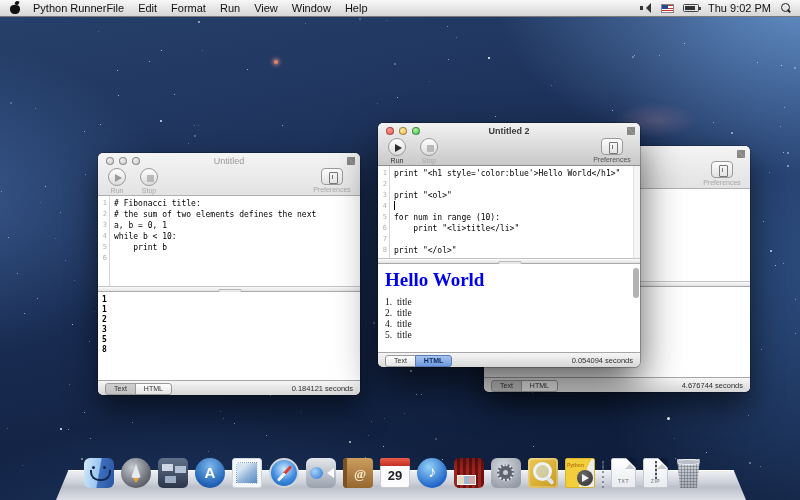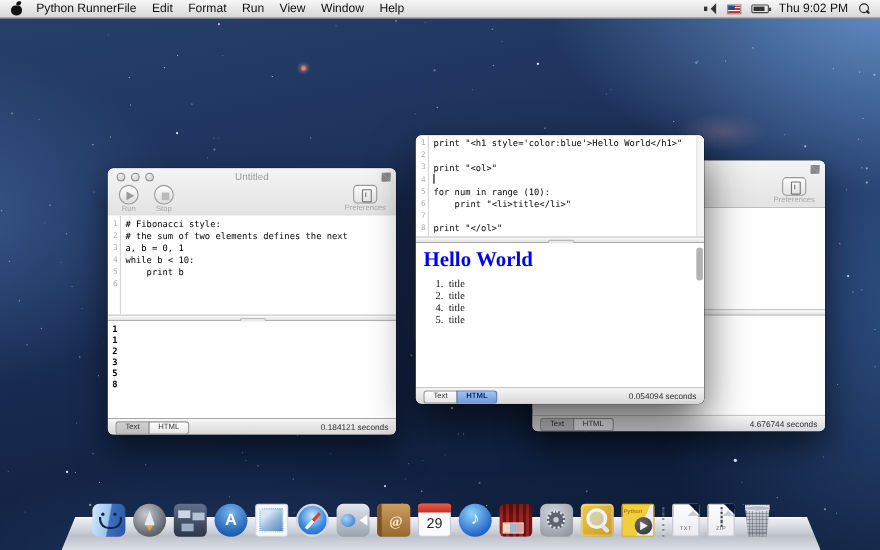--- a/index.html
+++ b/index.html
@@ -113,21 +113,21 @@
   .splitter::after { content:""; position:absolute; left:50%; top:1.5px; width:22px; height:2.5px;
     margin-left:-11px; border:0.5px solid #bbb; border-radius:2px; background:#e8e8e8; }
 
   .output-area { position:relative; background:#fff; overflow:hidden; }
   .win-left .output-area  { height:87px; }
   .win-front .output-area { height:88px; }
   .win-right .output-area { height:85px; }
   .out-mono { padding:3px 0 0 4px; font:bold 8px/10px "DejaVu Sans Mono", monospace; color:#000; }
   .out-h1 { font-family:"Liberation Serif", serif; font-weight:bold; font-size:19px;
     color:#0000ee; padding:5px 0 0 7px; }
-  .out-list { margin-top:6px; padding-left:18px; font-family:"Liberation Serif", serif;
+  .out-list { margin-top:6px; padding-left:7px; font-family:"Liberation Serif", serif;
     font-size:9.5px; line-height:11px; color:#111; }
   .out-li { white-space:pre; }
 
   .bottombar { position:absolute; left:0; right:0; bottom:0; height:15px;
     background:linear-gradient(#f6f6f6, #d7d7d7); border-top:1px solid #a6a6a6;
     border-radius:0 0 5px 5px; }
   .seg { position:absolute; left:7px; top:2px; display:flex; }
   .seg-btn { font-size:7px; color:#333; padding:1px 8px 1px 8px; border:1px solid #9b9b9b;
     background:linear-gradient(#fdfdfd, #e5e5e5); line-height:8px; }
   .seg-btn:first-child { border-radius:3px 0 0 3px; }
@@ -176,21 +176,21 @@
   .icon-facetime::after { content:""; position:absolute; right:2px; top:10px;
     border:5px solid transparent; border-right:7px solid #fbfdff; }
   .icon-address-book { border-radius:4px; background:linear-gradient(#cb9d5e, #96682f); }
   .icon-address-book::before { content:""; position:absolute; left:0; top:0; bottom:0; width:4px;
     background:#7a5224; border-radius:4px 0 0 4px; }
   .icon-address-book::after { content:"@"; position:absolute; left:4px; right:0; top:8px; text-align:center;
     color:#f6e9cc; font-size:13px; font-weight:bold; font-family:"Liberation Serif", serif; }
   .icon-ical { border-radius:3px; background:#fbfbfd; border:1px solid #c9c9cf; }
   .icon-ical::before { content:""; position:absolute; left:-1px; right:-1px; top:-1px; height:8px;
     background:linear-gradient(#ea5a48, #c23024); border-radius:3px 3px 0 0; }
-  .icon-ical .mini-label { top:9px; font-size:13px; font-weight:normal; color:#222;text-align:center; }
+  .icon-ical .mini-label { top:9px; font-size:13px; font-weight:bold; color:#222;text-align:center; }
   .icon-itunes { border-radius:50%; background:radial-gradient(circle at 40% 30%, #93d2f6, #2468ca 70%, #1850a2); }
   .icon-itunes::after { content:"\266A"; position:absolute; left:0; right:0; top:5px; text-align:center;
     color:#fff; font-size:16px; font-weight:bold; }
   .icon-photo-booth { border-radius:5px;
     background:linear-gradient(rgba(0,0,0,0.25), rgba(0,0,0,0) 40%),
       repeating-linear-gradient(90deg, #9a2622 0 3px, #70100f 3px 6px); }
   .icon-photo-booth::after { content:""; position:absolute; left:3px; bottom:3px; width:17px; height:8px;
     background:linear-gradient(90deg, #e9dabb 0 33%, #9ab8d8 33% 66%, #d8a8a8 66%); border:1px solid #fff; }
   .icon-system-preferences { border-radius:6px; background:radial-gradient(circle at 40% 30%, #d4d8df, #878d99); }
   .icon-system-preferences::before { content:""; position:absolute; left:6px; top:6px; width:13px; height:13px;
@@ -494,21 +494,21 @@
     <div class="code-area">
       <div class="gutter">
           <div class="gnum">1</div>
           <div class="gnum">2</div>
           <div class="gnum">3</div>
           <div class="gnum">4</div>
           <div class="gnum">5</div>
           <div class="gnum">6</div>
         </div>
       <div class="code-lines">
-          <div class="cline"># Fibonacci style:</div>
+          <div class="cline"># Fibonacci title:</div>
           <div class="cline"># the sum of two elements defines the next</div>
           <div class="cline">a, b = 0, 1</div>
           <div class="cline">while b &lt; 10:</div>
           <div class="cline">    print b</div>
         </div>
     </div>
     <div class="splitter"></div>
     <div class="output-area">
       <div class="out-mono">
           <div>1</div>
@@ -559,20 +559,45 @@
     <div class="bottombar">
       <div class="seg">
         <span class="seg-btn sel-gray">Text</span>
         <span class="seg-btn">HTML</span>
       </div>
       <span class="runtime">4.676744 seconds</span>
     </div>
   </div>
 
   <div class="window win-front">
+    <div class="chrome">
+      <div class="titlebar">
+        <div class="lights">
+          <span class="light red"></span>
+          <span class="light yellow"></span>
+          <span class="light green"></span>
+        </div>
+        <div class="title">Untitled 2</div>
+        <span class="resize-glyph"></span>
+      </div>
+      <div class="toolbar">
+        <div class="tool-btn tool-run">
+          <div class="tool-circle"></div>
+          <div class="tool-label" style="color:#333">Run</div>
+        </div>
+        <div class="tool-btn tool-stop">
+          <div class="tool-circle"></div>
+          <div class="tool-label">Stop</div>
+        </div>
+        <div class="tool-prefs">
+          <div class="prefs-box"></div>
+          <div class="tool-label" style="color:#555">Preferences</div>
+        </div>
+      </div>
+    </div>
     <div class="code-area">
       <div class="gutter">
           <div class="gnum">1</div>
           <div class="gnum">2</div>
           <div class="gnum">3</div>
           <div class="gnum">4</div>
           <div class="gnum">5</div>
           <div class="gnum">6</div>
           <div class="gnum">7</div>
           <div class="gnum">8</div>

